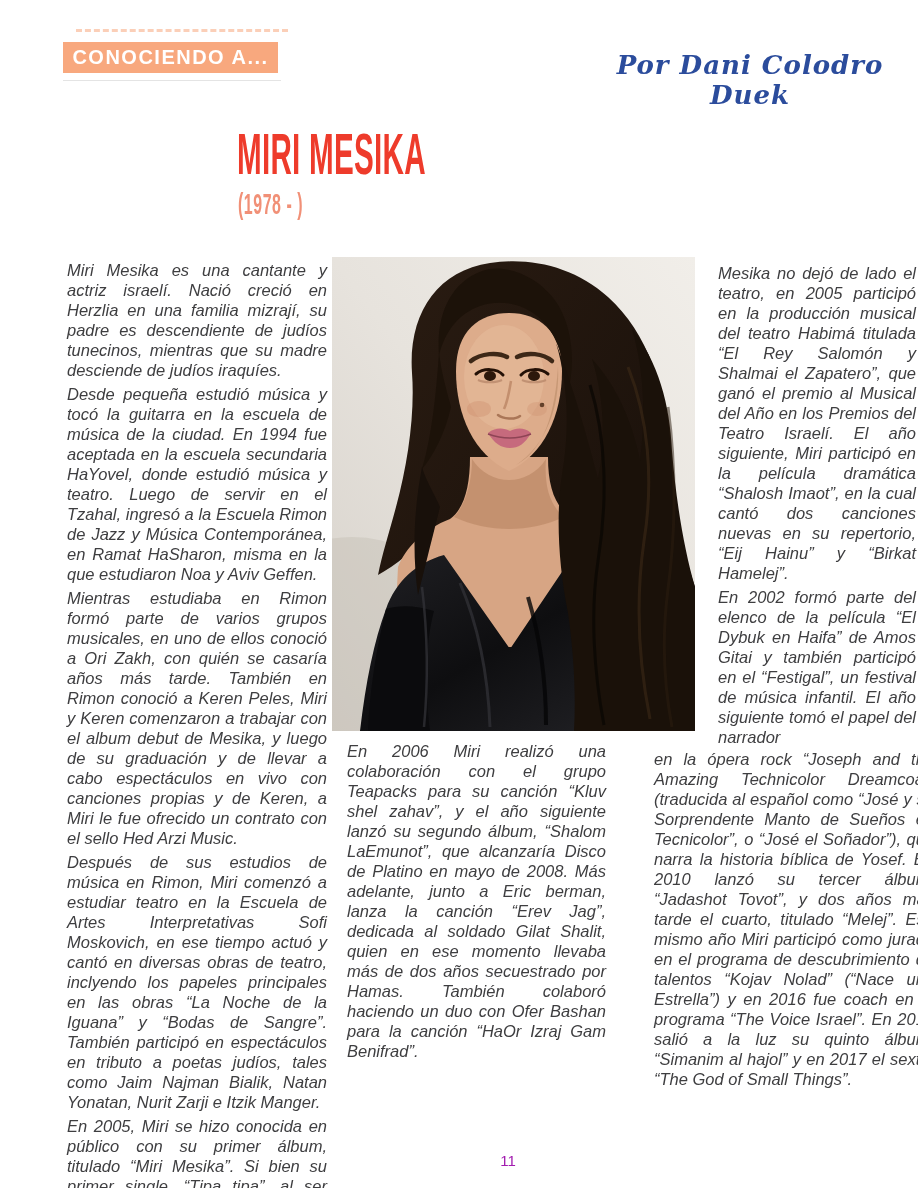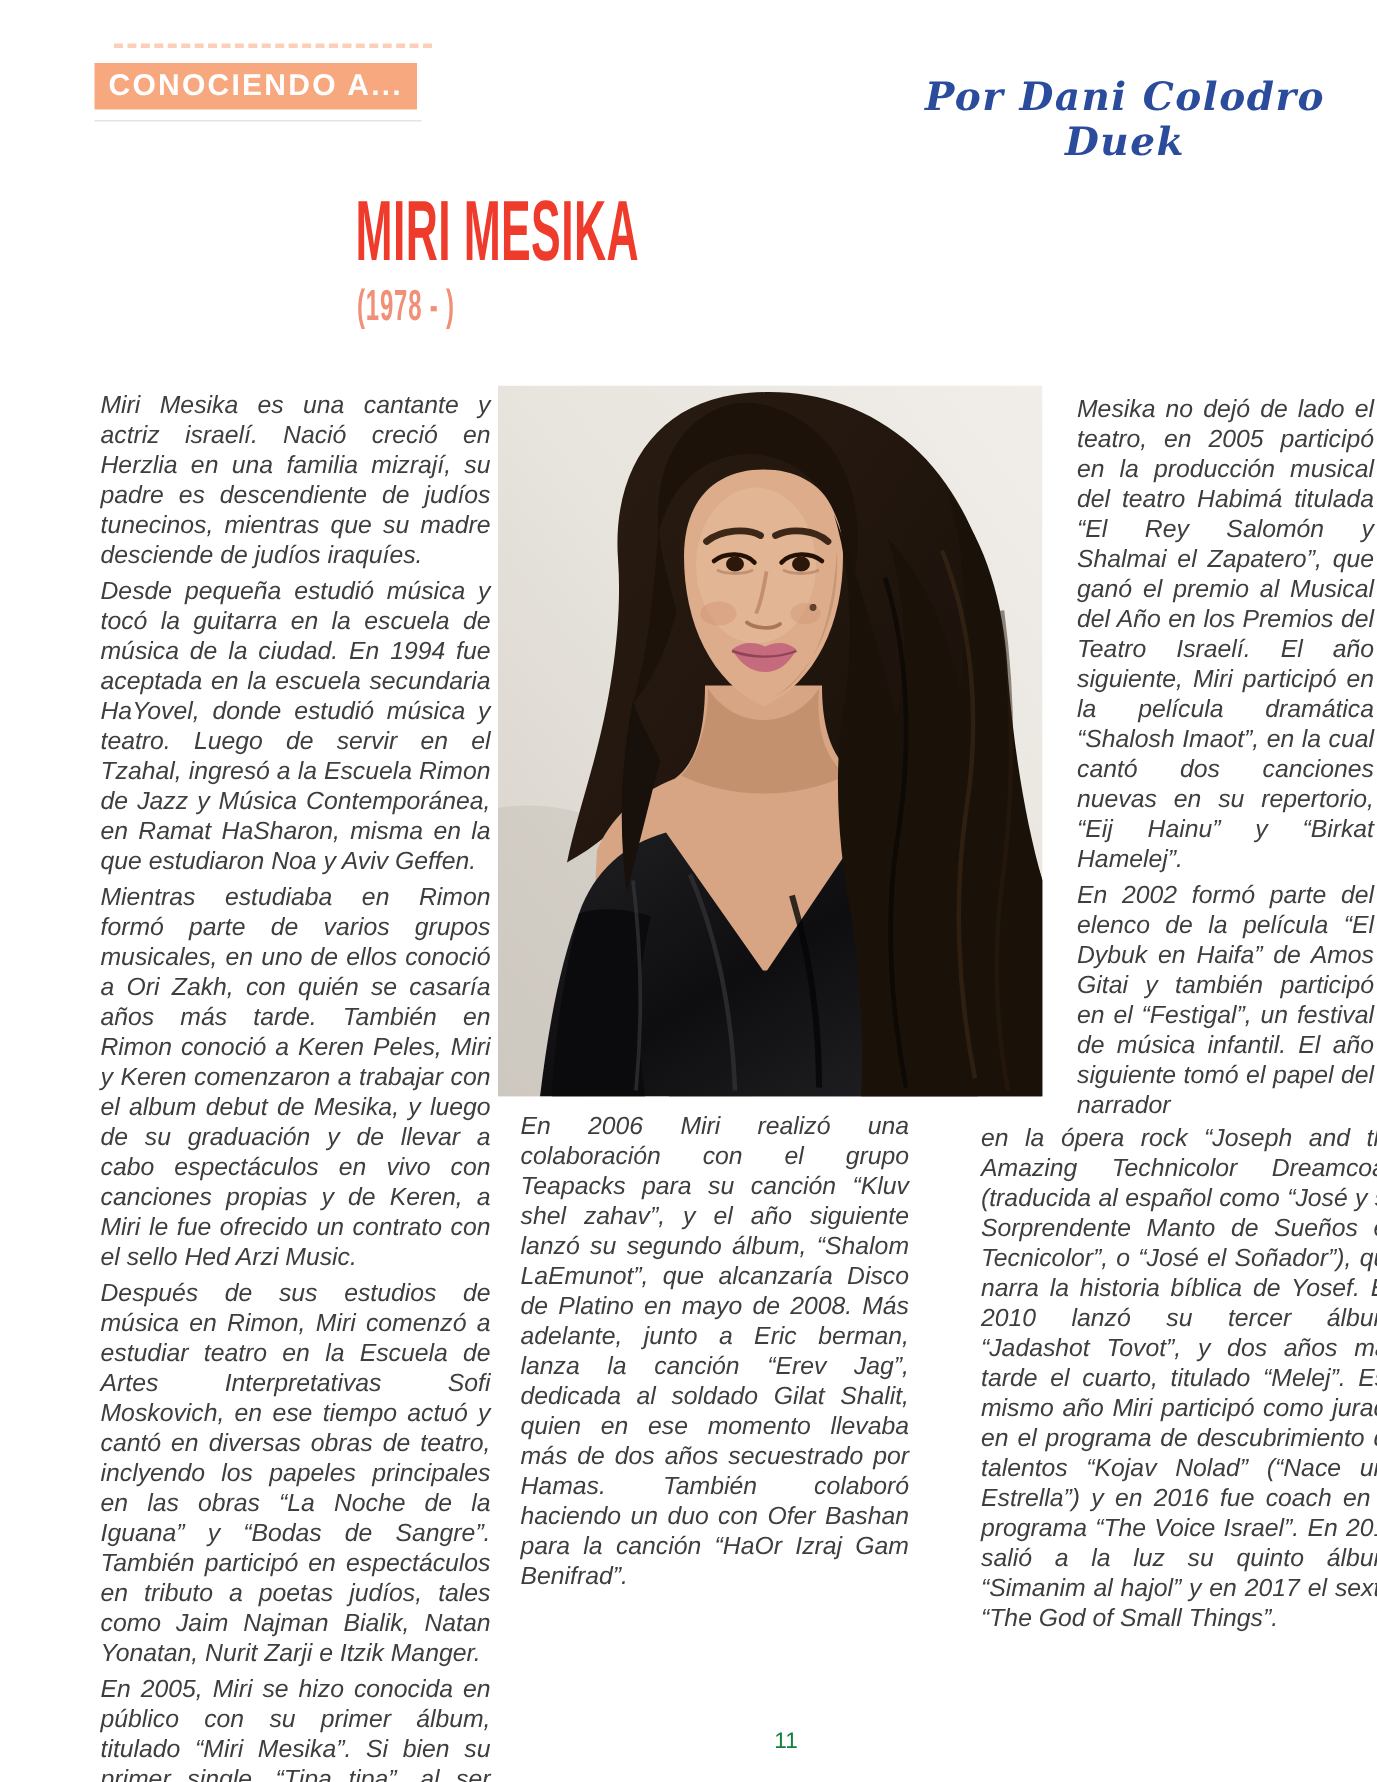--- a/index.html
+++ b/index.html
@@ -43,22 +43,22 @@
   #col-left p:last-child{text-align-last:justify;}
   #col-right-top{left:714px;top:259px;width:206px;}
   #col-right-top p:last-child{text-align-last:justify;}
   #col-mid-bottom{left:343px;top:737px;width:267px;}
   #col-right-bottom{left:650px;top:745px;width:288px;}
   .photo{
     position:absolute;left:332px;top:257px;width:363px;height:474px;margin:0;
   }
   .photo svg{display:block;width:100%;height:100%;}
   .pagenum{
-    position:absolute;left:484px;top:1152px;width:80px;text-align:center;
-    font-size:15px;color:#15803d;
+    position:absolute;left:468px;top:1152px;width:80px;text-align:center;
+    font-size:15px;color:#a21caf;
   }
 </style>
 </head>
 <body>
 
 <div class="page">
 
   <div class="top-dashes"></div>
 
   <div class="badge">

